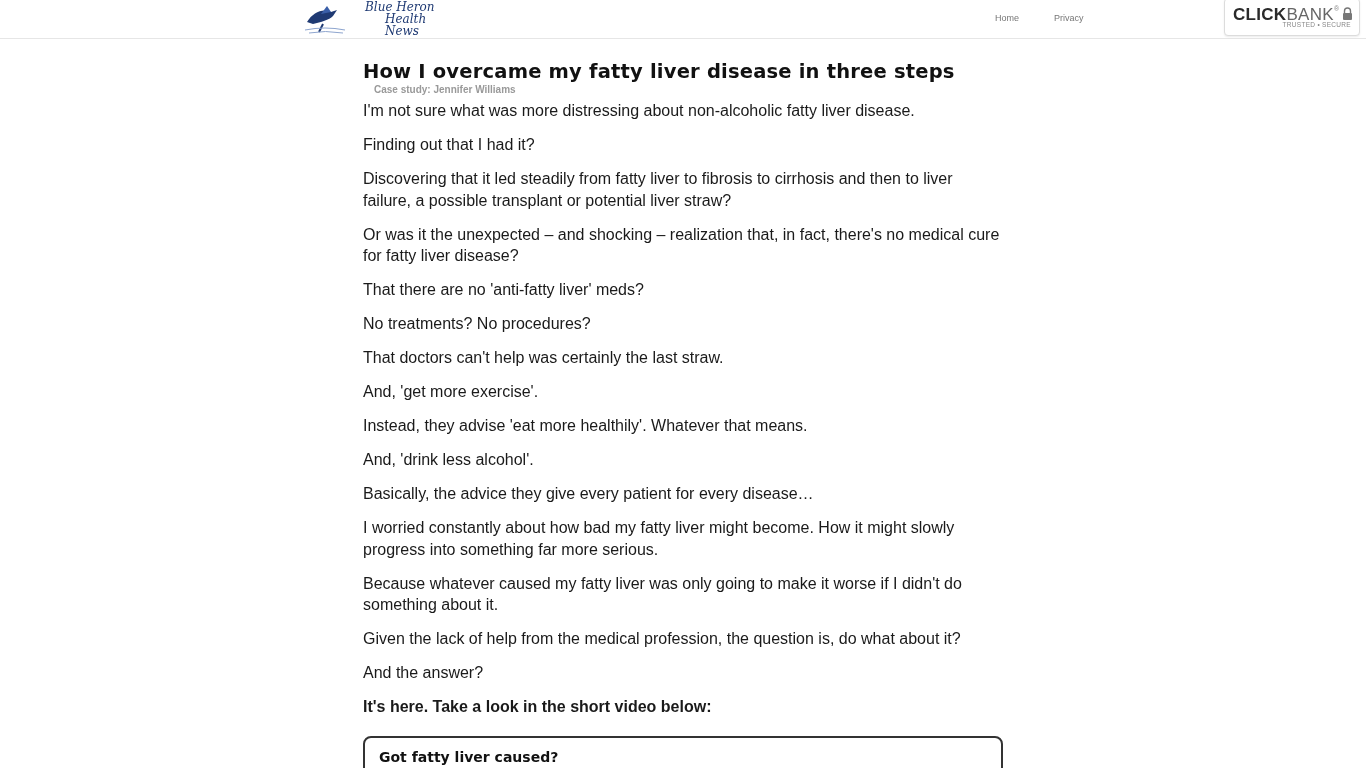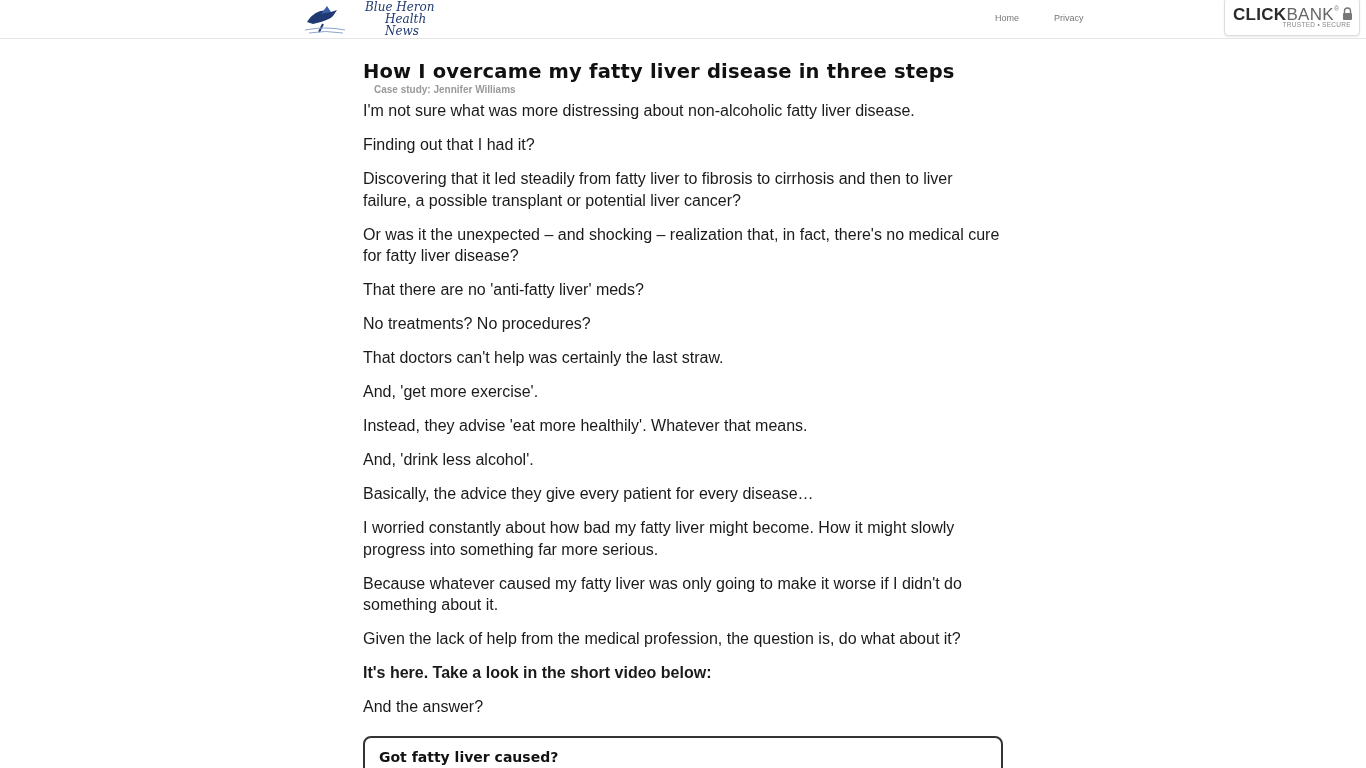--- a/index.html
+++ b/index.html
@@ -98,31 +98,31 @@
     </svg>
     <div class="cb-sub">TRUSTED • SECURE</div>
   </div>
 </div>
 
 <main class="content">
   <h1>How I overcame my fatty liver disease in three steps</h1>
   <div class="byline">Case study: Jennifer Williams</div>
   <p class="para first">I'm not sure what was more distressing about non-alcoholic fatty liver disease.</p>
   <p class="para">Finding out that I had it?</p>
-  <p class="para">Discovering that it led steadily from fatty liver to fibrosis to cirrhosis and then to liver failure, a possible transplant or potential liver cancer?</p>
+  <p class="para">Discovering that it led steadily from fatty liver to fibrosis to cirrhosis and then to liver failure, a possible transplant or potential liver straw?</p>
   <p class="para">Or was it the unexpected – and shocking – realization that, in fact, there's no medical cure for fatty liver disease?</p>
   <p class="para">That there are no 'anti-fatty liver' meds?</p>
   <p class="para">No treatments? No procedures?</p>
   <p class="para">That doctors can't help was certainly the last straw.</p>
   <p class="para">And, 'get more exercise'.</p>
   <p class="para">Instead, they advise 'eat more healthily'. Whatever that means.</p>
   <p class="para">And, 'drink less alcohol'.</p>
   <p class="para">Basically, the advice they give every patient for every disease…</p>
   <p class="para">I worried constantly about how bad my fatty liver might become. How it might slowly progress into something far more serious.</p>
   <p class="para">Because whatever caused my fatty liver was only going to make it worse if I didn't do something about it.</p>
   <p class="para">Given the lack of help from the medical profession, the question is, do what about it?</p>
+  <p class="para">And the answer?</p>
   <p class="para bold">It's here. Take a look in the short video below:</p>
-  <p class="para">And the answer?</p>
 </main>
 
 <section class="video-box">
   <h2>Got fatty liver caused?</h2>
 </section>
 
 </body></html>

